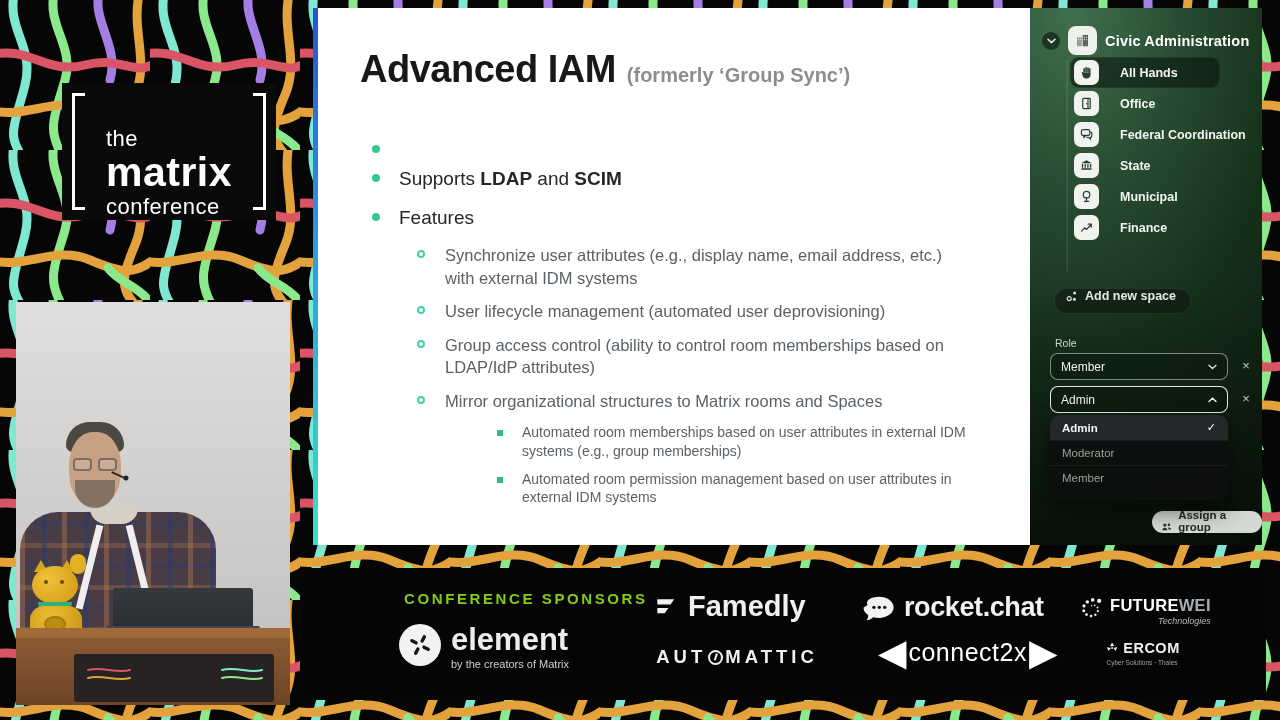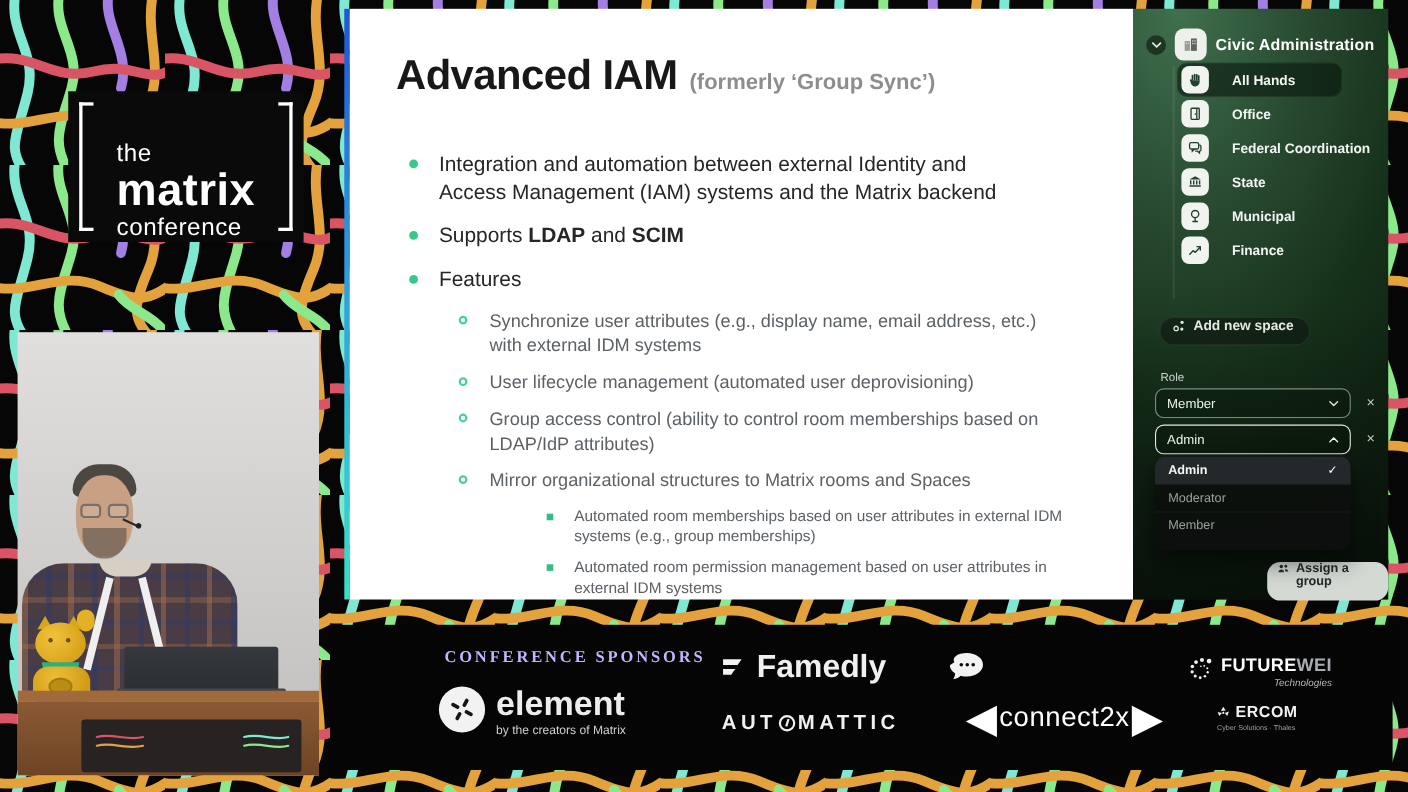--- a/index.html
+++ b/index.html
@@ -101,26 +101,26 @@
   .select.s2 { top:378px; border-color:rgba(248,250,248,.92); }
   .select .sval { flex:1; }
   .close-x { position:absolute; left:208px; width:16px; height:16px; color:#c3cac4; font-size:13px; line-height:16px; text-align:center; z-index:2; }
   .x1 { top:350px; } .x2 { top:383px; }
   .dropdown { position:absolute; left:20px; top:407px; width:178px; border-radius:10px; background:rgba(13,16,14,.96);
               box-shadow:0 10px 22px rgba(0,0,0,.55); padding-bottom:10px; overflow:hidden; z-index:3; }
   .opt { height:25px; display:flex; align-items:center; padding:0 12px; font-size:11.5px; color:#99a09a; }
   .opt + .opt { border-top:1px solid rgba(255,255,255,.06); }
   .opt.checked { background:#23282a; color:#f2f5f2; font-weight:600; }
   .opt .chk { margin-left:auto; color:#fff; font-size:11px; font-family:"DejaVu Sans",sans-serif; }
-  .assign { position:absolute; left:122px; top:503px; height:35px; padding:0 12px 0 9px; border-radius:12px; background:#d4d9d4;
-            display:inline-flex; align-items:flex-start; gap:6px; font-size:11.5px; font-weight:700; color:#232a24; z-index:2; }
+  .assign { position:absolute; left:122px; top:503px; height:22px; padding:0 12px 0 9px; border-radius:12px; background:#d4d9d4;
+            display:inline-flex; align-items:flex-end; gap:6px; font-size:11.5px; font-weight:700; color:#232a24; z-index:2; }
 
   
   .sponsors { position:absolute; left:300px; top:568px; width:966px; height:132px; background:#050505; }
-  .sp-heading { position:absolute; left:104px; top:22px; font-size:15px; letter-spacing:2.6px; color:#c4b5fd; font-weight:600;font-family:Liberation Serif, serif; }
+  .sp-heading { position:absolute; left:104px; top:22px; font-size:15px; letter-spacing:2.6px; color:#84cc16; font-weight:600; }
   .sp-element { position:absolute; left:99px; top:56px; display:flex; align-items:flex-start; gap:10px; }
   .el-circle { width:42px; height:42px; border-radius:50%; background:#f2f2f2; display:flex; align-items:center; justify-content:center; }
   .el-name { font-size:31px; font-weight:700; color:#ececec; line-height:1; }
   .el-tag { font-size:11px; color:#cfcfcf; margin-top:3px; }
   .sp-famedly { position:absolute; left:352px; top:22px; display:flex; align-items:center; gap:9px; }
   .fam-name { font-size:29px; font-weight:700; color:#f0f0f0; }
   .sp-automattic { position:absolute; left:345px; top:78px; width:184px; display:flex; align-items:center; justify-content:center;
                    font-size:18.5px; letter-spacing:4px; font-weight:600; color:#f0f0f0; }
   .at-o { display:inline-block; position:relative; width:15px; height:15px; border:2.2px solid #f0f0f0; border-radius:50%; margin:0 2px; vertical-align:-2px; }
   .at-o i { position:absolute; left:50%; top:50%; width:2.4px; height:7px; background:#f0f0f0; transform:translate(-50%,-50%) rotate(18deg); }
@@ -214,21 +214,20 @@
 
 <div class="slide-bar"></div>
 <div class="slide">
   <div class="slide-title-row">
     <span class="slide-title">Advanced IAM</span>
     <span class="slide-subtitle">(formerly ‘Group Sync’)</span>
   </div>
   <div class="bullets">
     <div class="l1">
       <span class="dot"></span>
-      <span class="txt">Integration and automation between external Identity and Access Management (IAM) systems and the Matrix backend</span>
     </div>
     <div class="l1">
       <span class="dot"></span>
       <span class="txt"><span>Supports </span><b>LDAP</b><span> and </span><b>SCIM</b></span>
     </div>
     <div class="l1">
       <span class="dot"></span>
       <span class="txt">Features</span>
     </div>
     <div class="l2">
@@ -454,20 +453,21 @@
 
   <div class="sp-rocket">
     <svg width="34" height="26" viewBox="0 0 31 24">
       <path fill="#f2f2f2" d="M1.2 11.8 C3.4 9.8 5 9.4 5 9.4 C4.1 7.9 4.2 6 5.6 4.6 C8 2.2 12 1.6 15.5 1.6 C23 1.6 29 5.9 29 11.4 C29 16.9 23 21.2 15.5 21.2 C13.6 21.2 11.8 21 10.2 20.5 C9 21.8 6.6 23.2 4 23.3 C5.2 21.8 5.7 20 5.5 18.5 C3 17 1.2 14.6 1.2 11.8 Z"></path>
       <g fill="#0b0b0b">
           <circle cx="10.8" cy="11.4" r="1.5"></circle>
           <circle cx="15.8" cy="11.4" r="1.5"></circle>
           <circle cx="20.8" cy="11.4" r="1.5"></circle>
         </g>
     </svg>
+    <span class="rc-name">rocket.chat</span>
   </div>
 
   <div class="sp-connect">
     <span class="c2x-tri">◀</span>
     <span class="c2x-name">connect2x</span>
     <span class="c2x-tri">▶</span>
   </div>
 
   <div class="sp-futurewei">
     <svg width="28" height="26" viewBox="0 0 26 24">

